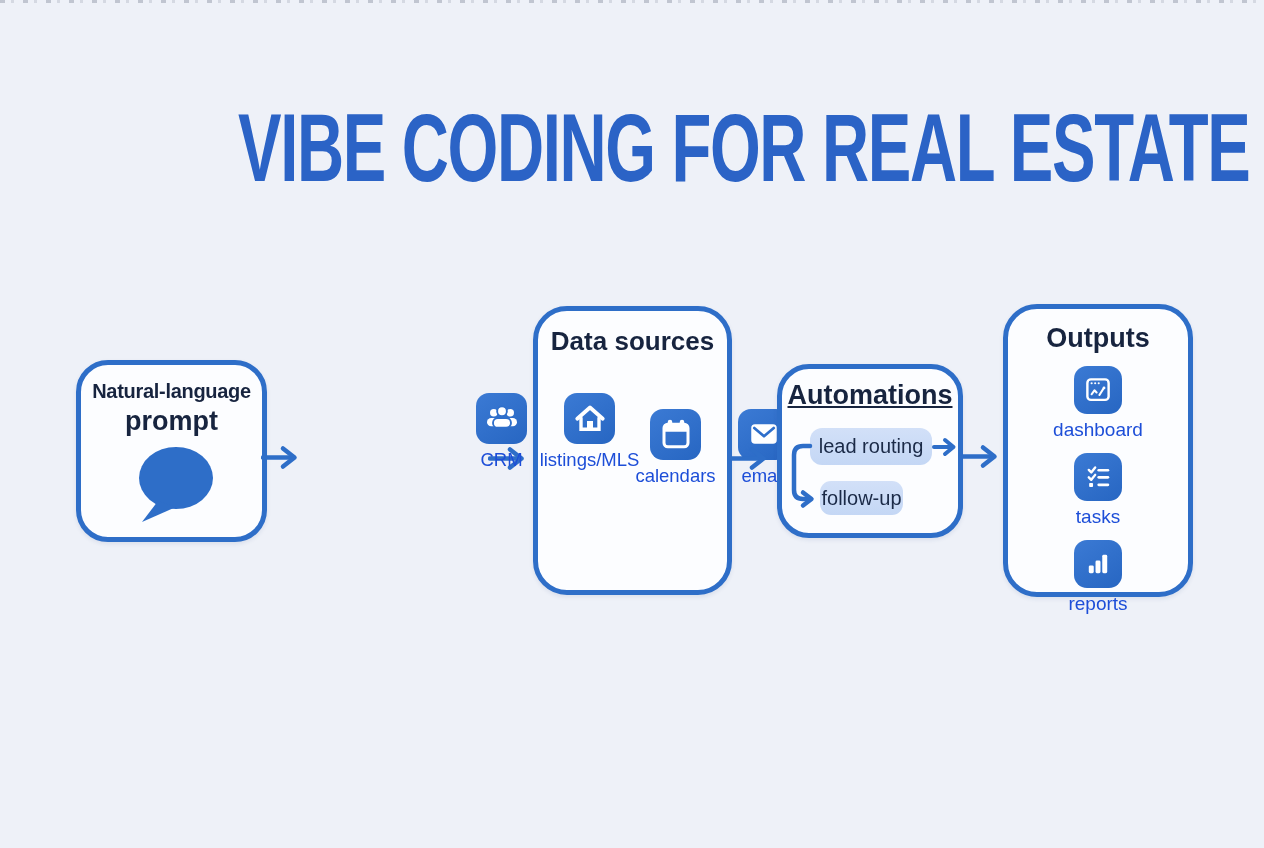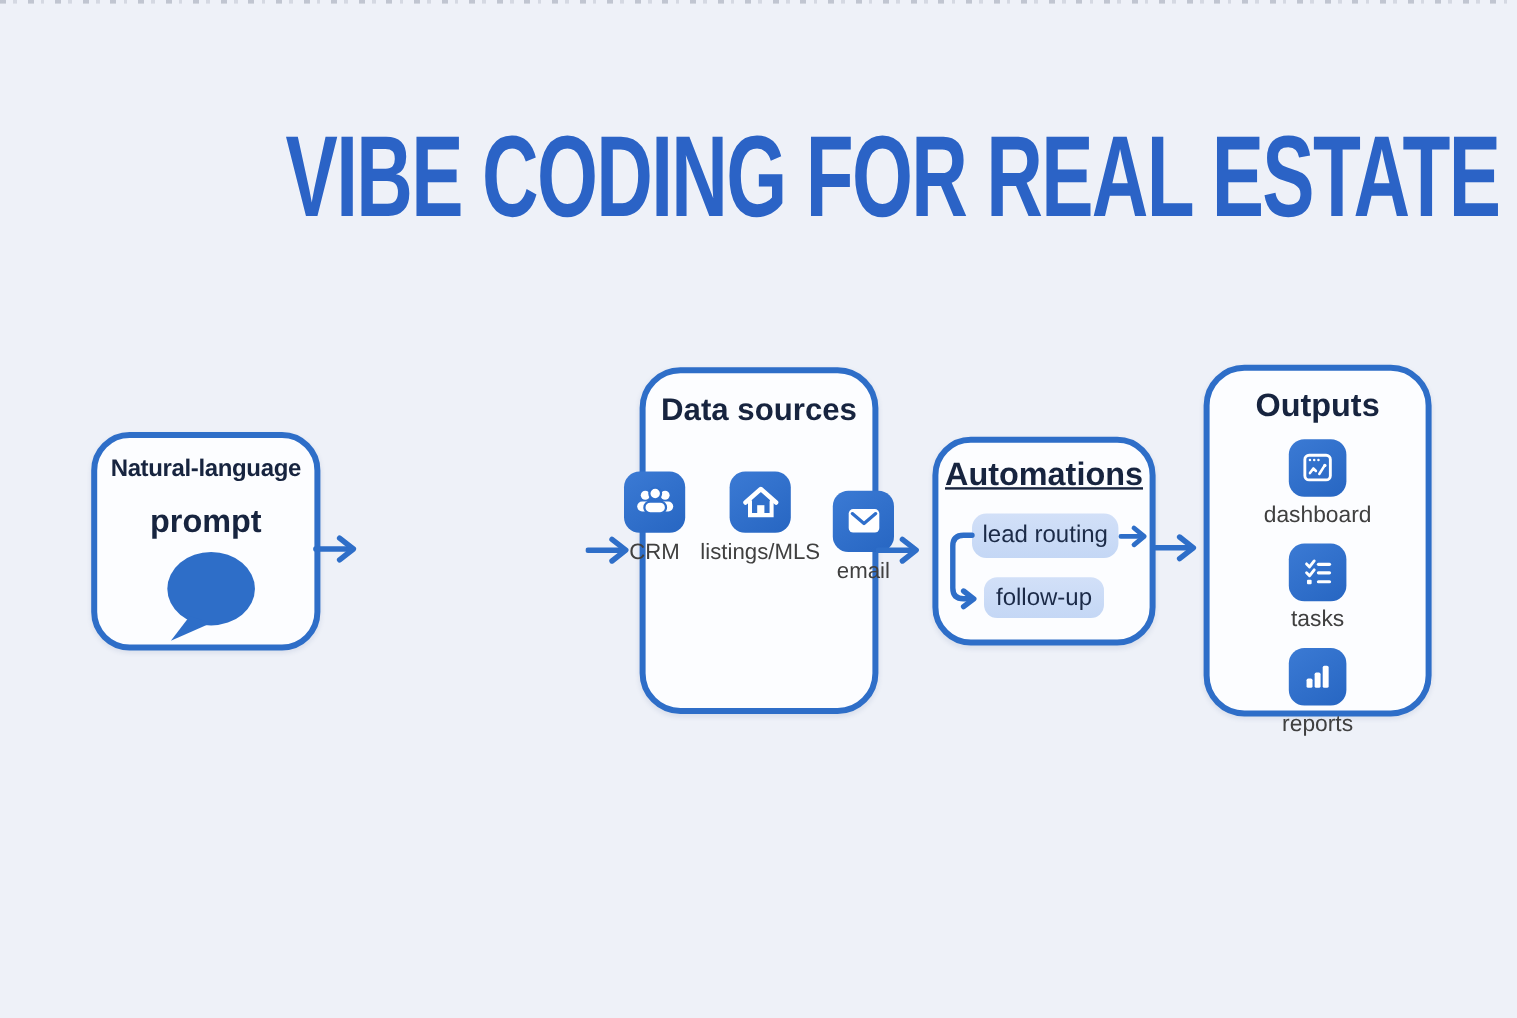--- a/index.html
+++ b/index.html
@@ -21,27 +21,27 @@
     background:repeating-linear-gradient(90deg, rgba(55,65,90,.45) 0 5px, transparent 5px 11px, rgba(55,65,90,.25) 11px 14px, transparent 14px 23px);
     opacity:.55;}
   .big-title{position:absolute;top:100px;left:0;width:100%;text-align:right;white-space:nowrap;}
   .big-title span{display:inline-block;font-size:96px;font-weight:700;letter-spacing:-2px;
     color:var(--title-blue);transform:scaleX(.68);transform-origin:center;line-height:1;}
   .box{position:absolute;background:var(--box-bg);border:5px solid var(--blue);
     border-radius:32px;box-shadow:0 2px 4px rgba(40,70,130,.10);
     display:flex;flex-direction:column;align-items:center;color:var(--navy);}
   .box-title{font-weight:700;color:var(--navy);line-height:1.15;text-align:center;}
   .line-sm{font-size:20px;font-weight:700;letter-spacing:-.3px;margin-top:15px;}
-  .line-lg{font-size:27px;font-weight:700;margin-top:16px;}
+  .line-lg{font-size:27px;font-weight:700;margin-top:3px;}
   .arrow-svg{position:absolute;}
   .tile{background:linear-gradient(145deg,var(--tile-top),var(--tile-bot));
     border-radius:13px;display:flex;align-items:center;justify-content:center;}
   .tile-51{width:51px;height:51px;}
   .tile-48{width:48px;height:48px;}
-  .tile-label{font-size:18.5px;font-weight:500;color:#404040;margin-top:5px;white-space:nowrap;text-align:center;}
+  .tile-label{font-size:18.5px;font-weight:500;color:#1d4ed8;margin-top:5px;white-space:nowrap;text-align:center;}
   .ds-grid{display:flex;flex-direction:row;margin-top:36px;}
   .ds-row{display:flex;gap:2px;justify-content:center;}
   .ds-row + .ds-row{margin-top:16px;}
   .ds-cell{width:86px;display:flex;flex-direction:column;align-items:center;}
   .out-item{display:flex;flex-direction:column;align-items:center;margin-top:0;}
   .out-item + .out-item{margin-top:12px;}
   .pill{position:absolute;background:linear-gradient(180deg,var(--pill-top),var(--pill-bot));
     border-radius:12px;display:flex;align-items:center;justify-content:center;
     font-size:20px;font-weight:500;color:#1b2a47;}
   svg{display:block;}
@@ -104,20 +104,31 @@
               <rect x="20" y="28" width="8" height="11" fill="#ffffff"></rect>
             </svg>
           </div>
           <div class="tile-label">listings/MLS</div>
         </div>
       </div>
       <div class="ds-row">
         <div class="ds-cell">
           <div class="tile tile-51">
             <svg width="36" height="36" viewBox="0 0 48 48">
+              <rect x="13" y="5" width="6" height="10" rx="3" fill="#ffffff"></rect>
+              <rect x="29" y="5" width="6" height="10" rx="3" fill="#ffffff"></rect>
+              <rect x="8" y="11" width="32" height="30" rx="5" fill="none" stroke="#ffffff" stroke-width="4"></rect>
+              <path d="M8 21 v-5 q0-5 5-5 h22 q5 0 5 5 v5 z" fill="#ffffff"></path>
+            </svg>
+          </div>
+          <div class="tile-label">calendars</div>
+        </div>
+        <div class="ds-cell">
+          <div class="tile tile-51">
+            <svg width="36" height="36" viewBox="0 0 48 48">
               <rect x="7" y="11" width="34" height="26" rx="5" fill="#ffffff"></rect>
               <path d="M11 16 L24 27 L37 16" fill="none" stroke="#2f6fcb" stroke-width="3.6" stroke-linecap="round" stroke-linejoin="round"></path>
             </svg>
           </div>
           <div class="tile-label">email</div>
         </div>
       </div>
     </div>
   </div>
 
@@ -132,21 +143,21 @@
       <span>lead routing</span>
     </div>
     <svg style="position:absolute;left:150px;top:67px;" width="28" height="22" viewBox="0 0 28 22">
       <path d="M2 11 H18" stroke="#2e6ec8" stroke-width="4" stroke-linecap="round" fill="none"></path>
       <path d="M13 4 L21.5 11 L13 18" stroke="#2e6ec8" stroke-width="4" stroke-linecap="round" stroke-linejoin="round" fill="none"></path>
     </svg>
     <svg style="position:absolute;left:4px;top:64px;" width="40" height="82" viewBox="0 0 40 82">
       <path d="M24 13 H17 Q8 13 8 22 V57 Q8 66 17 66 H22" fill="none" stroke="#2e6ec8" stroke-width="4.5" stroke-linecap="round"></path>
       <path d="M17 59.5 L25.5 66 L17 72.5" fill="none" stroke="#2e6ec8" stroke-width="4.5" stroke-linecap="round" stroke-linejoin="round"></path>
     </svg>
-    <div class="pill" style="left:38px;top:112px;width:100px;height:34px;border-radius:11px;">
+    <div class="pill" style="left:38px;top:112px;width:83px;height:34px;border-radius:11px;">
       <span>follow-up</span>
     </div>
   </div>
 
   <svg class="arrow-svg" style="left:961px;top:443px;" width="40" height="27" viewBox="0 0 40 27">
     <path d="M2 13.5 H30" stroke="#2e6ec8" stroke-width="4.5" stroke-linecap="round" fill="none"></path>
     <path d="M22 4.5 L33.5 13.5 L22 22.5" stroke="#2e6ec8" stroke-width="4.5" stroke-linecap="round" stroke-linejoin="round" fill="none"></path>
   </svg>
 
   <div class="box" style="left:1003px;top:304px;width:190px;height:293px;border-radius:34px;">

